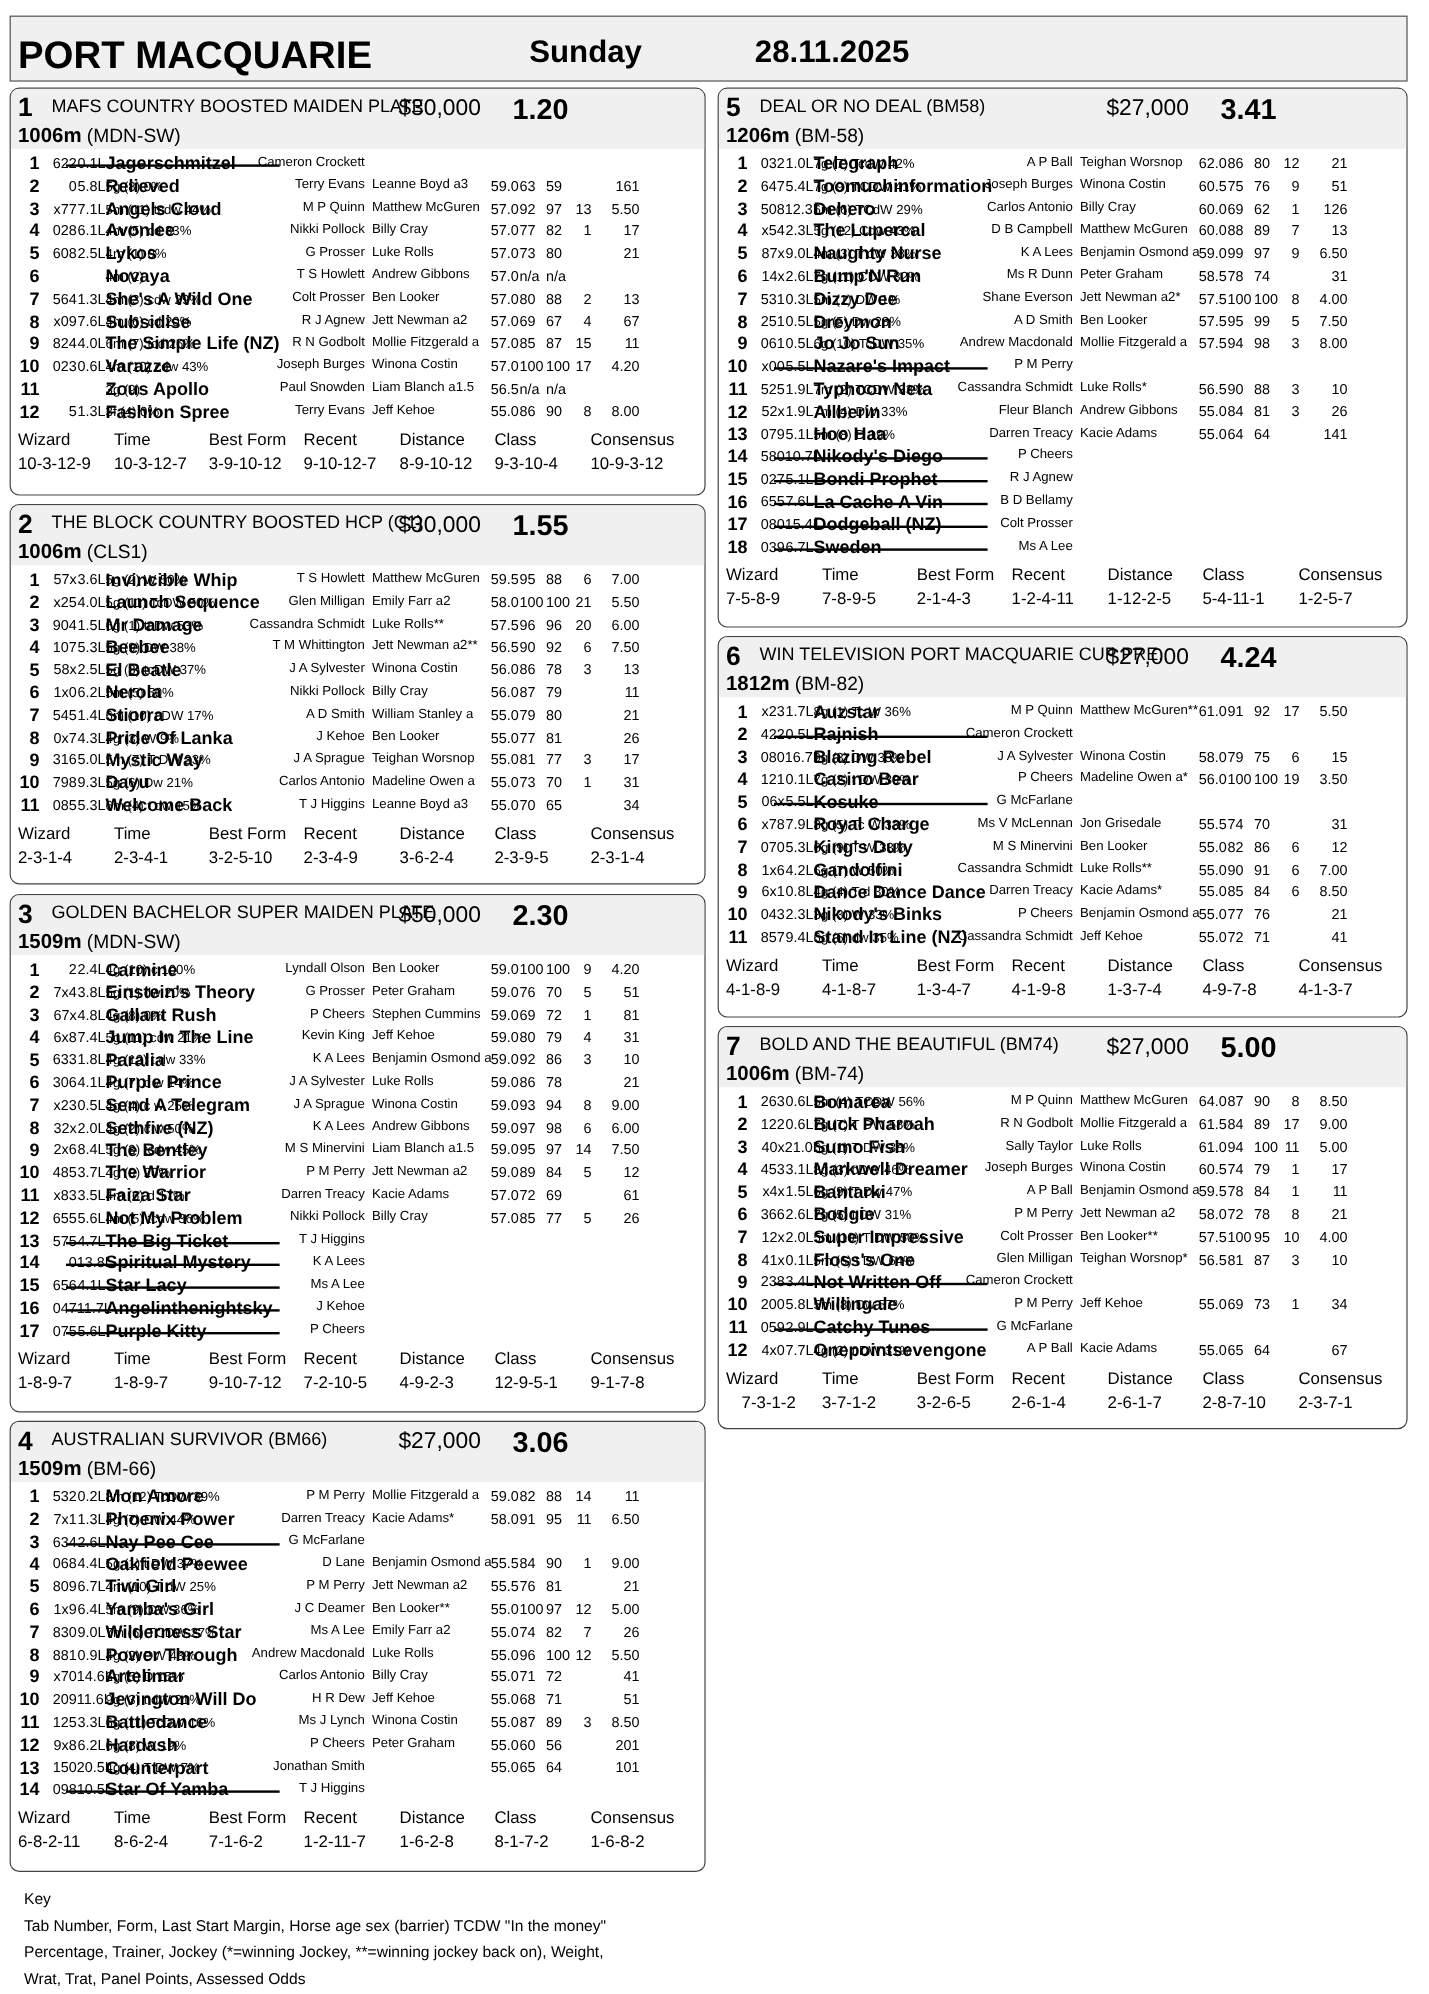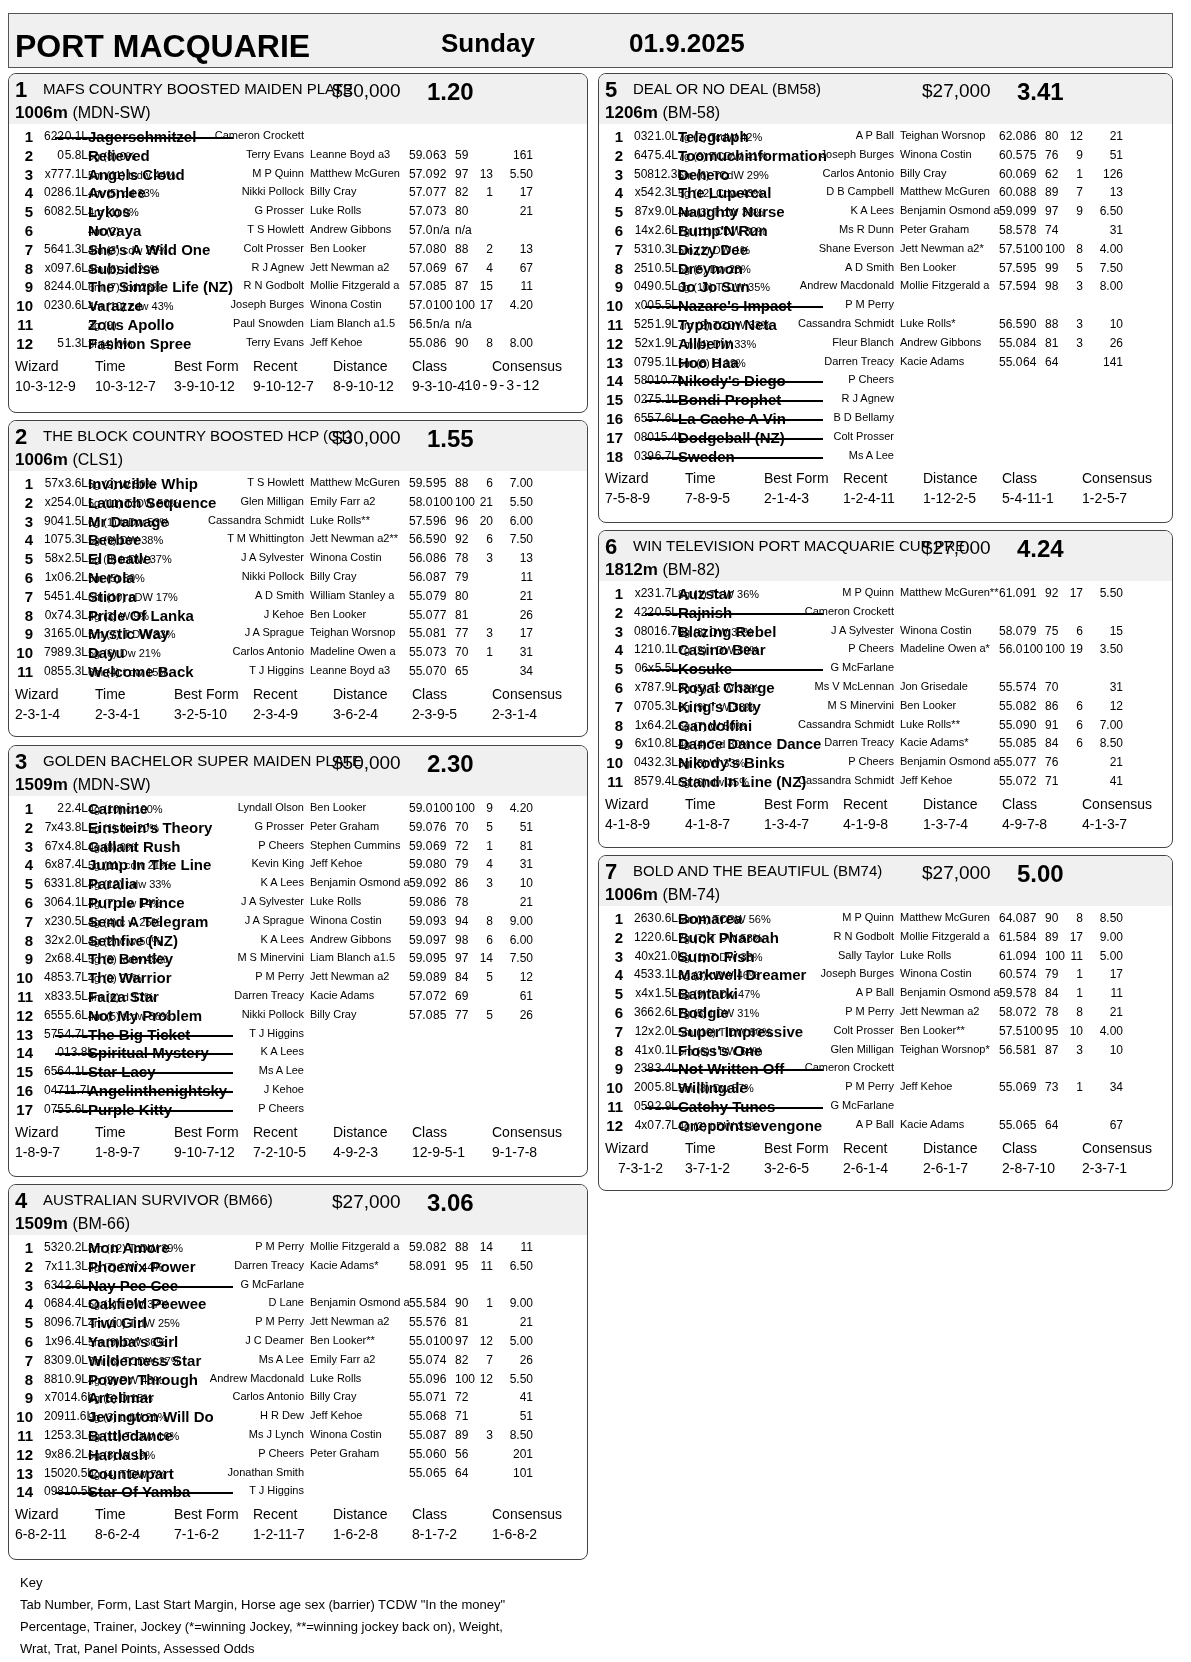--- a/index.html
+++ b/index.html
@@ -41,21 +41,21 @@
   .summary .val { top: 22px; }
 
   .key { position: absolute; left: 20px; top: 1572px; font-size: 13px; line-height: 22px; }
 </style>
 </head>
 <body>
 
 <div class="title-bar">
   <span class="venue">PORT MACQUARIE</span>
   <span class="day">Sunday</span>
-  <span class="date">01.9.2025</span>
+  <span class="date">28.11.2025</span>
 </div>
 
 <div id="races">
     <div class="race" style="left: 8px; top: 73px; width: 580px; height: 340px;">
       <div class="race-head">
         <span class="rnum">1</span>
         <span class="rname">MAFS COUNTRY BOOSTED MAIDEN PLATE</span>
         <span class="prize">$30,000</span>
         <span class="odds">1.20</span>
         <span class="dist"><b>1006m</b> <span>(MDN-SW)</span></span>
@@ -226,21 +226,21 @@
         <span class="val" style="left: 86px;">10-3-12-7</span>
         <span class="lbl" style="left: 165px;">Best Form</span>
         <span class="val" style="left: 165px;">3-9-10-12</span>
         <span class="lbl" style="left: 244px;">Recent</span>
         <span class="val" style="left: 244px;">9-10-12-7</span>
         <span class="lbl" style="left: 324px;">Distance</span>
         <span class="val" style="left: 324px;">8-9-10-12</span>
         <span class="lbl" style="left: 403px;">Class</span>
         <span class="val" style="left: 403px;">9-3-10-4</span>
         <span class="lbl" style="left: 483px;">Consensus</span>
-        <span class="val" style="left: 455px; font-family: Liberation Mono, monospace;">10-9-3-12</span>
+        <span class="val" style="left: 483px;">10-9-3-12</span>
       </div>
     </div>
     <div class="race" style="left: 8px; top: 420px; width: 580px; height: 317px;">
       <div class="race-head">
         <span class="rnum">2</span>
         <span class="rname">THE BLOCK COUNTRY BOOSTED HCP (C1)</span>
         <span class="prize">$30,000</span>
         <span class="odds">1.55</span>
         <span class="dist"><b>1006m</b> <span>(CLS1)</span></span>
       </div>
@@ -978,21 +978,21 @@
           <span class="trainer">A D Smith</span>
           <span class="jockey">Ben Looker</span>
           <span class="wt">57.5</span>
           <span class="wrat">95</span>
           <span class="trat">99</span>
           <span class="pts">5</span>
           <span class="aodds">7.50</span>
         </div>
         <div class="row">
           <span class="tab">9</span>
-          <span class="form">049</span>
+          <span class="form">061</span>
           <span class="margin">0.5L</span>
           <span class="horse"><span>Jo Jo Sun</span><i>6g (10) TcDW 35%</i></span>
           <span class="trainer">Andrew Macdonald</span>
           <span class="jockey">Mollie Fitzgerald a</span>
           <span class="wt">57.5</span>
           <span class="wrat">94</span>
           <span class="trat">98</span>
           <span class="pts">3</span>
           <span class="aodds">8.00</span>
         </div>

